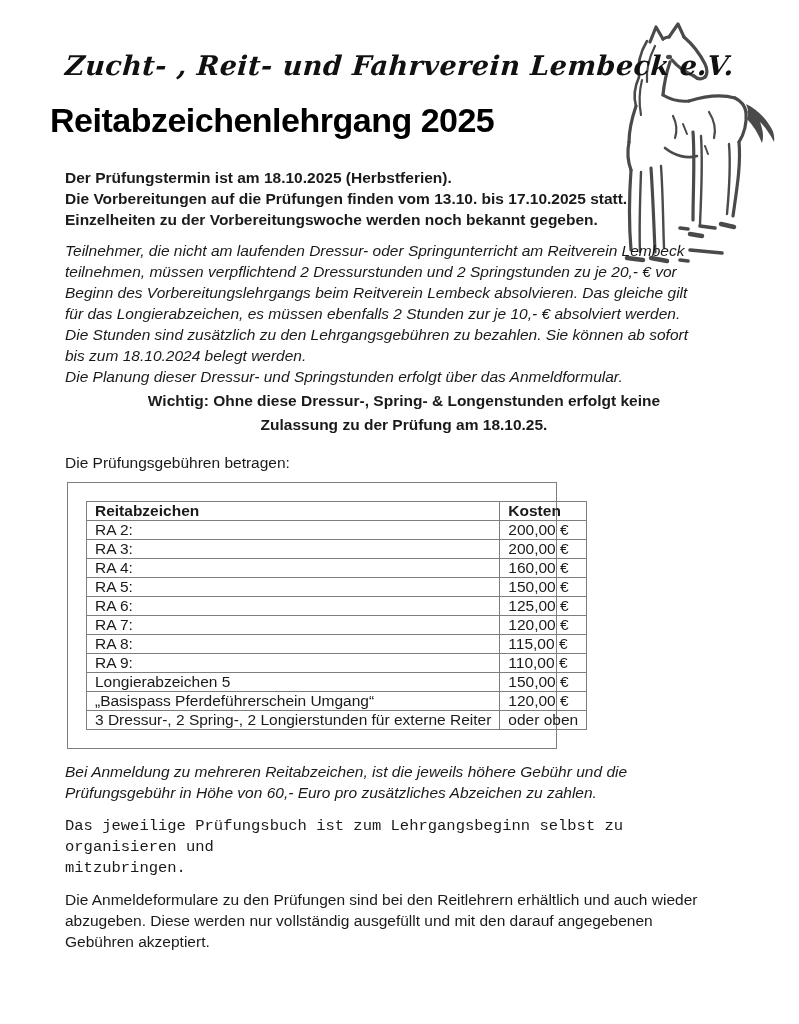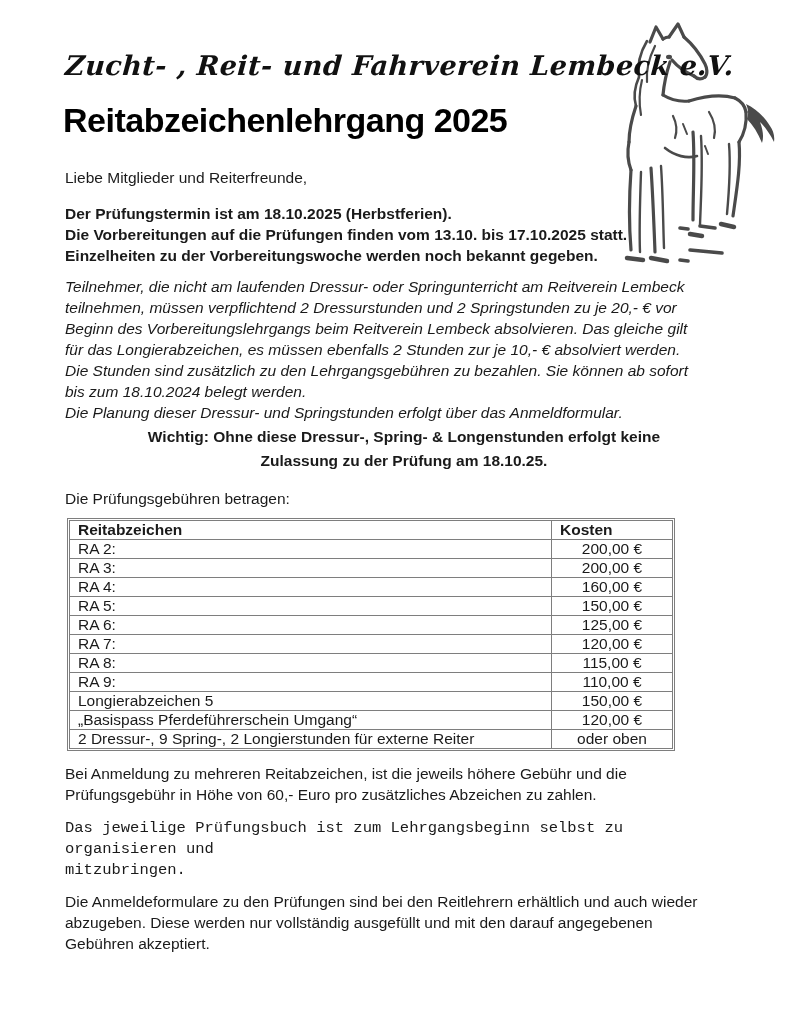--- a/index.html
+++ b/index.html
@@ -15,21 +15,21 @@
     position: absolute; left: 64px; top: 50px;
     font-family: "DejaVu Serif", serif;
     font-style: italic; font-weight: bold;
     font-size: 27px; letter-spacing: 0.5px;
     color: #111;
     transform: skewX(-4deg);
     transform-origin: left bottom;
     white-space: nowrap;
   }
   .doc-title {
-    position: absolute; left: 63px; top: 101px;
+    position: absolute; left: 50px; top: 101px;
     font-size: 34px; font-weight: bold; letter-spacing: -0.5px;
     color: #000;
     white-space: nowrap;
     margin: 0;
   }
   .horse-sketch {
     position: absolute; left: 617px; top: 20px;
     width: 176px; height: 248px;
   }
   .text-col {
@@ -43,43 +43,43 @@
   .p-dates      { margin-bottom: 10px !important; font-weight: bold; }
   .p-req        { margin-bottom: 2px  !important; font-style: italic; }
   .wichtig {
     font-weight: bold; text-align: center;
     line-height: 24px;
     margin-bottom: 15px !important;
   }
   .fees-intro { margin-bottom: 0 !important; }
   .table-wrap {
     margin: 9px 0 12px 2px;
-    width: 608px;
+    width: 490px;
     border: 1px solid #7e7e7e;
-    padding: 1px;
+    padding: 18px;
     box-sizing: border-box;
   }
   table.fees {
     border-collapse: collapse;
     width: 100%;
     font-size: 15.5px;
   }
   table.fees th, table.fees td {
     border: 1px solid #7e7e7e;
     padding: 0 8px;
     height: 18px; line-height: 18px;
     font-weight: normal;
     white-space: nowrap;
     overflow: hidden;
   }
   table.fees th { text-align: left; font-weight: bold; }
   td.cost, th.cost { width: 104px; }
-  td.cost { text-align: center; }
+  td.cost { text-align: left; }
   td.cost.center { text-align: center; }
-  .note-italic { margin-bottom: 13px !important; }
+  .note-italic { font-style: italic; margin-bottom: 13px !important; }
   .p-nonmembers { margin-bottom: 9px !important; }
   .p-exambook   { margin-bottom: 10px !important; font-family: Liberation Mono, monospace; }
 </style>
 </head>
 <body>
 
 <div>
 
   <div class="horse-sketch">
     <svg width="176" height="248" viewBox="0 0 176 248" fill="none" stroke="#4a4a4a" stroke-width="3.2" stroke-linecap="round" stroke-linejoin="round">
@@ -133,21 +133,20 @@
       <path d="M83,206 L98,208" stroke-width="3.6"></path>
       <path d="M73,230 L105,233" stroke-width="3.6"></path>
       <path d="M63,240 L71,241" stroke-width="3.6"></path>
     </svg>
   </div>
 
   <div class="club-name">Zucht- , Reit- und Fahrverein Lembeck e.V.</div>
   <h1 class="doc-title">Reitabzeichenlehrgang 2025</h1>
 
   <div class="text-col">
-    <p class="p-salutation">Liebe Mitglieder und Reiterfreunde,</p>
     <p class="p-dates">Der Prüfungstermin ist am 18.10.2025 (Herbstferien).
 Die Vorbereitungen auf die Prüfungen finden vom 13.10. bis 17.10.2025 statt.
 Einzelheiten zu der Vorbereitungswoche werden noch bekannt gegeben.</p>
     <p class="p-req">Teilnehmer, die nicht am laufenden Dressur- oder Springunterricht am Reitverein Lembeck
 teilnehmen, müssen verpflichtend 2 Dressurstunden und 2 Springstunden zu je 20,- € vor
 Beginn des Vorbereitungslehrgangs beim Reitverein Lembeck absolvieren. Das gleiche gilt
 für das Longierabzeichen, es müssen ebenfalls 2 Stunden zur je 10,- € absolviert werden.
 Die Stunden sind zusätzlich zu den Lehrgangsgebühren zu bezahlen. Sie können ab sofort
 bis zum 18.10.2024 belegt werden.
 Die Planung dieser Dressur- und Springstunden erfolgt über das Anmeldformular.</p>
@@ -198,21 +197,21 @@
             </tr>
           <tr>
               <td>Longierabzeichen 5</td>
               <td class="cost">150,00 €</td>
             </tr>
           <tr>
               <td>„Basispass Pferdeführerschein Umgang“</td>
               <td class="cost">120,00 €</td>
             </tr>
           <tr>
-              <td>2 Dressur-, 9 Spring-, 2 Longierstunden für externe Reiter</td>
+              <td>3 Dressur-, 2 Spring-, 2 Longierstunden für externe Reiter</td>
               <td class="cost center">oder oben</td>
             </tr>
         </tbody>
       </table>
     </div>
 
     <p class="note-italic">Bei Anmeldung zu mehreren Reitabzeichen, ist die jeweils höhere Gebühr und die
 Prüfungsgebühr in Höhe von 60,- Euro pro zusätzliches Abzeichen zu zahlen.</p>
     <p class="p-exambook">Das jeweilige Prüfungsbuch ist zum Lehrgangsbeginn selbst zu organisieren und
 mitzubringen.</p>

